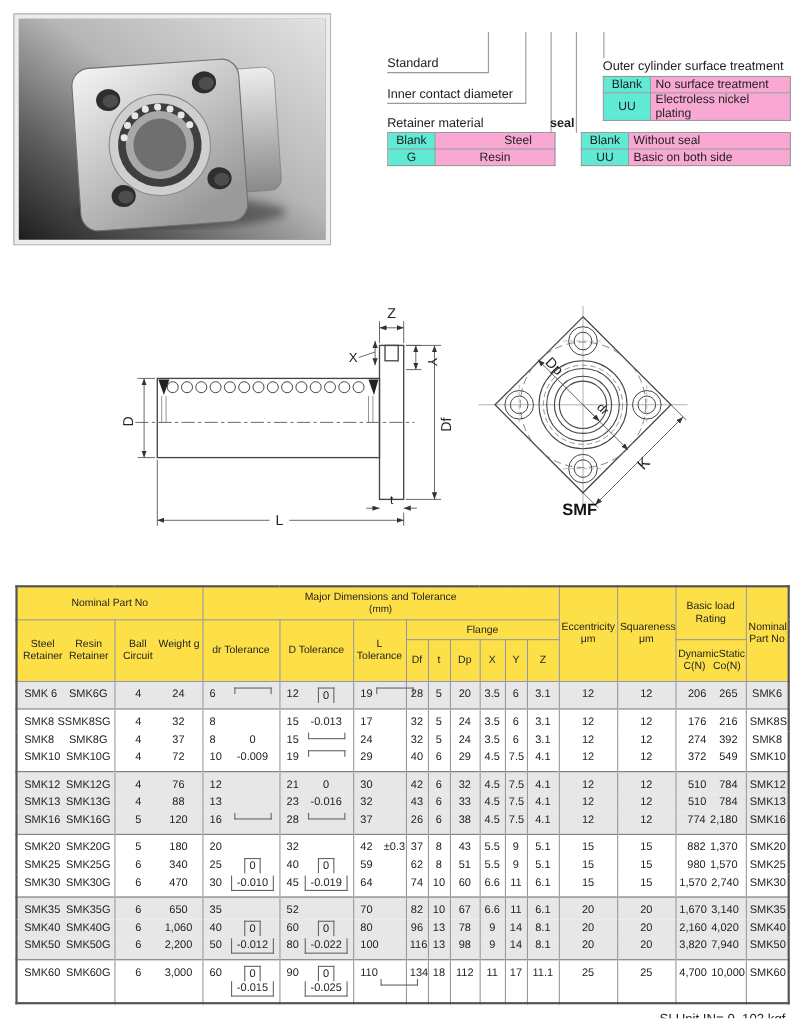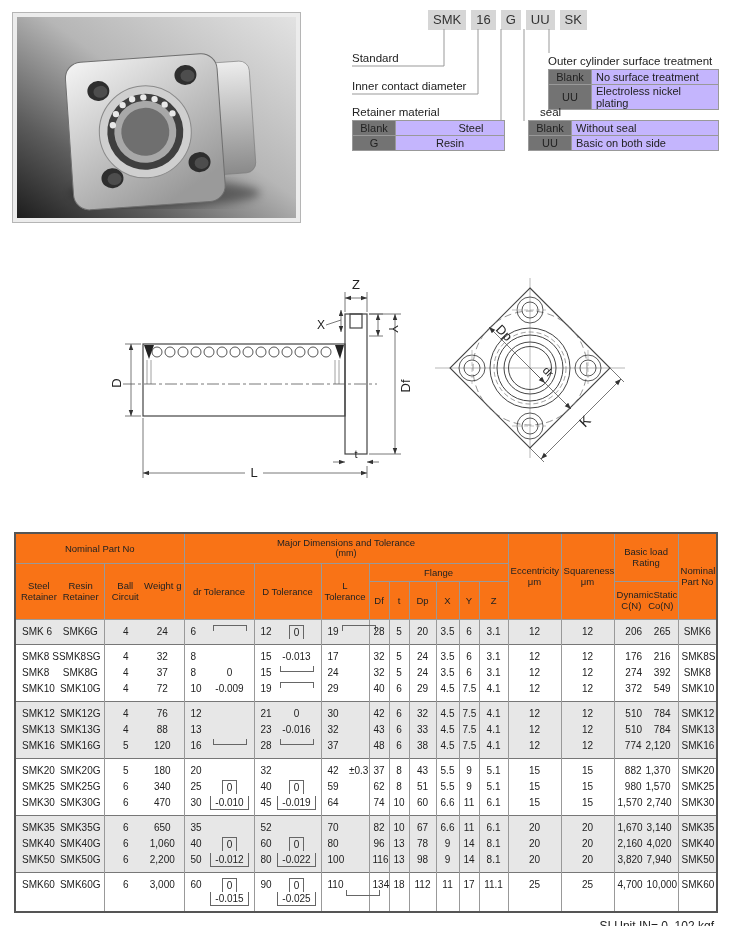--- a/index.html
+++ b/index.html
@@ -10,36 +10,36 @@
   #photo{position:absolute;left:13px;top:13px;width:279px;height:201px;
          border:4px solid #ececec;outline:1px solid #b5b5b5;background:#999;}
   #photo svg{display:block;}
 
   
   #codes{position:absolute;left:428px;top:10px;display:flex;gap:5px;}
   .codebox{background:#d6d6d6;color:#333;font-size:13px;line-height:18px;
            padding:1px 5px;white-space:nowrap;}
   .dec-label{position:absolute;font-size:11.5px;color:#222;white-space:nowrap;}
   .mini-table{position:absolute;border-collapse:collapse;font-size:11px;color:#222;}
-  .mini-table td{border:1px solid #999;height:14px;padding:0 4px;background:#c4b5fd;}
-  .mini-table td.key{background:#737373;text-align:center;width:34px;}
+  .mini-table td{border:1px solid #999;height:14px;padding:0 4px;background:#f9a8d4;}
+  .mini-table td.key{background:#5eead4;text-align:center;width:34px;}
   #connector-lines{position:absolute;left:0;top:0;pointer-events:none;}
 
   
   #section-drawing{position:absolute;left:105px;top:266px;}
   #flange-drawing{position:absolute;left:425px;top:276px;}
   svg text{font-family:"Liberation Sans",sans-serif;fill:#222;}
   #smf-caption{position:absolute;left:427px;top:455px;width:200px;text-align:center;
                font-size:15px;font-weight:bold;color:#111;}
 
   
   #table-wrap{position:absolute;left:14px;top:532px;width:702px;}
   table.main{border-collapse:collapse;table-layout:fixed;width:702px;
              font-size:10px;color:#222;border:2px solid #555;}
-  table.main th{background:#f97316;font-weight:normal;font-size:9.5px;
+  table.main th{background:#fde047;font-weight:normal;font-size:9.5px;
                 border:1px solid #999;padding:1px 2px;vertical-align:middle;}
   table.main td{border-left:1px solid #999;border-right:1px solid #999;
                 padding:1px 3px;vertical-align:top;line-height:14px;}
   tr.h1{height:30px;} tr.h2{height:18px;} tr.h3{height:38px;}
   th.v-top{vertical-align:top;padding-top:6px;}
   th.nb-b{border-bottom:none;} th.nb-t{border-top:none;}
   .two-line div{line-height:11px;}
   .hdr-split{display:flex;} .hdr-split>span{flex:1;line-height:11px;}
   tr.g-gray td{background:#e7e7e7;} tr.g-white td{background:#ffffff;}
   tr.g-first td{border-top:1px solid #777;padding-top:5px;}
@@ -110,27 +110,20 @@
         <circle cx="107.2" cy="85.8" r="3.2" fill="#e8e8e8"></circle>
           <circle cx="117.1" cy="80.6" r="3.2" fill="#e8e8e8"></circle>
         <circle cx="128.4" cy="79.5" r="3.2" fill="#e8e8e8"></circle>
           <circle cx="139.5" cy="82.0" r="3.2" fill="#e8e8e8"></circle>
         <circle cx="149.2" cy="88.2" r="3.2" fill="#e8e8e8"></circle>
           <circle cx="156.4" cy="97.5" r="3.2" fill="#e8e8e8"></circle>
       </g>
     </svg>
   </div>
 
-  <div id="codes">
-    <span class="codebox">SMK</span>
-    <span class="codebox">16</span>
-    <span class="codebox">G</span>
-    <span class="codebox">UU</span>
-    <span class="codebox">SK</span>
-  </div>
 
   <svg id="connector-lines" width="730" height="235">
     <g fill="none" stroke="#999" stroke-width="1">
       <polyline points="444,29 444,66 352,66"></polyline>
       <polyline points="478,29 478,94 352,94"></polyline>
       <polyline points="501,29 501,149 450,149"></polyline>
       <polyline points="524,29 524,121"></polyline>
       <polyline points="549,29 549,53"></polyline>
     </g>
   </svg>
@@ -159,21 +152,21 @@
       <td class="key">Blank</td>
       <td style="width:118px;">No surface treatment</td>
     </tr>
     <tr>
       <td class="key">UU</td>
       <td>Electroless nickel plating</td>
     </tr>
   </tbody>
     </table>
 
-  <div class="dec-label" style="left:540px;top:106px;">seal</div>
+  <div class="dec-label" style="left:500px;top:106px;font-weight:bold;">seal</div>
   <table class="mini-table" style="left:528px;top:120px;">
     <tbody>
         <tr>
       <td class="key">Blank</td>
       <td style="width:138px;">Without seal</td>
     </tr>
     <tr>
       <td class="key">UU</td>
       <td>Basic on both side</td>
     </tr>
@@ -284,20 +277,21 @@
         <line x1="105" y1="92" x2="120" y2="107" marker-end="url(#m2)"></line>
         <line x1="105" y1="172" x2="119" y2="186"></line>
           <line x1="185" y1="92" x2="199" y2="106"></line>
         <line x1="116" y1="183" x2="196" y2="103" marker-start="url(#m2)" marker-end="url(#m2)"></line>
       </g>
     </g>
     <text x="70" y="54" font-size="13" transform="rotate(45 70 54)">Dp</text>
     <text x="117" y="95" font-size="11" transform="rotate(45 117 95)">dr</text>
     <text x="160" y="152" font-size="14" transform="rotate(-45 160 152)">K</text>
   </svg>
+  <div id="smf-caption">SMF</div>
 
   <div id="table-wrap">
     <table class="main">
       <colgroup>
         <col style="width:89px">
           <col style="width:80px">
           <col style="width:70px">
         <col style="width:67px">
           <col style="width:48px">
           <col style="width:20px">
@@ -697,32 +691,32 @@
                   <div class="tol bb empty"></div>
                 </div>
               </div>
             </td>
             <td>
               <div class="dimwrap">
                 <span class="v">37</span>
                 <div class="tols"></div>
               </div>
             </td>
-            <td class="c-num">48</td>
+            <td class="c-num">26</td>
             <td class="c-num">6</td>
             <td class="c-num">38</td>
             <td class="c-num">4.5</td>
             <td class="c-num">7.5</td>
             <td class="c-num">4.1</td>
             <td class="c-num">12</td>
             <td class="c-num">12</td>
             <td>
               <div class="cell-flex f-r">
                 <span>774</span>
-                <span>2,120</span>
+                <span>2,180</span>
               </div>
             </td>
             <td class="c-text">SMK16</td>
           </tr>
           <tr class="g-white g-first">
             <td>
               <div class="cell-flex f-l">
                 <span>SMK20</span>
                 <span>SMK20G</span>
               </div>

